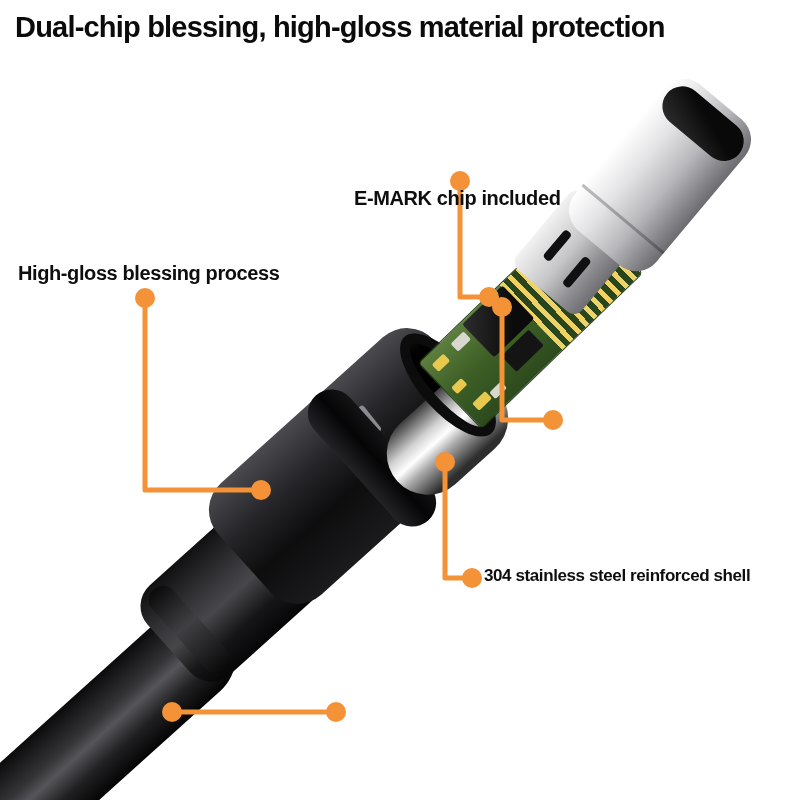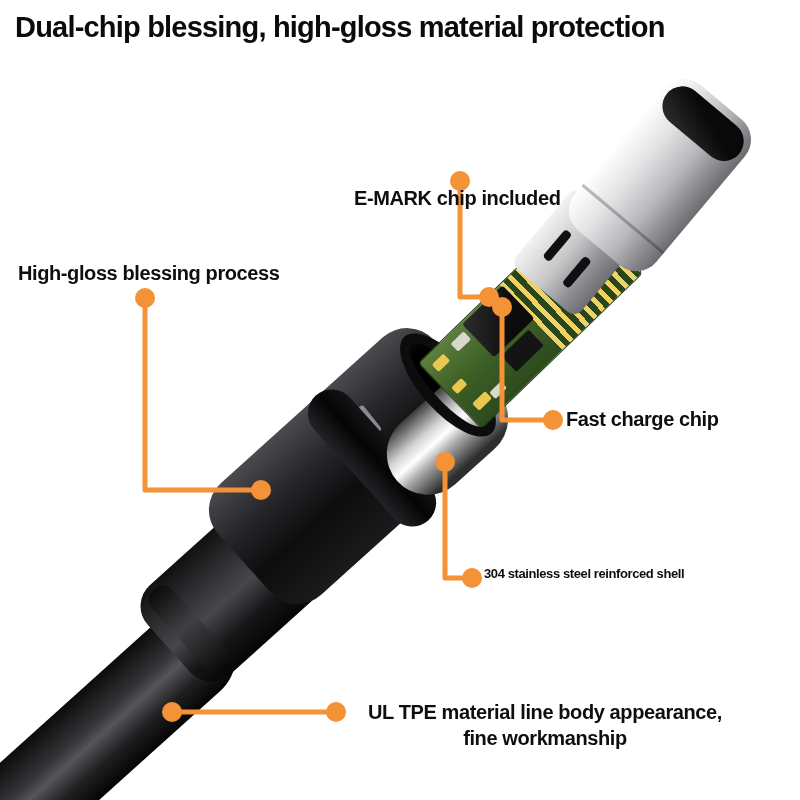--- a/index.html
+++ b/index.html
@@ -72,21 +72,21 @@
   .callouts { position:absolute; left:0; top:0; z-index:20; }
   .callouts polyline { fill:none; stroke:var(--accent); stroke-width:5;
              stroke-linecap:round; stroke-linejoin:round; }
   .callouts circle { fill:var(--accent); }
 
   .lbl { position:absolute; z-index:21; font-weight:700; color:#0e0e0e;
          letter-spacing:-0.4px; white-space:nowrap; font-size:20px; }
   .lbl-emark { left:354px; top:143px;margin-top:44px; }
   .lbl-gloss { left:18px;  top:262px; }
   .lbl-fast  { left:566px; top:408px; }
-  .lbl-steel { left:484px; top:566px; font-size:13px; }
+  .lbl-steel { left:484px; top:566px; font-size:17px; }
   .lbl-tpe   { left:342px; top:699px; width:406px; text-align:center; line-height:1.32; }
   .lbl-tpe span { display:block; }
 </style>
 </head>
 <body>
 
 <div class="stage">
 
   <div class="title">Dual-chip blessing, high-gloss material protection</div>
 
@@ -145,20 +145,15 @@
     </g>
     <g>
       <polyline points="172,712 336,712"></polyline>
       <circle cx="172" cy="712" r="10"></circle>
         <circle cx="336" cy="712" r="10"></circle>
     </g>
   </svg>
 
   <div class="lbl lbl-emark">E-MARK chip included</div>
   <div class="lbl lbl-gloss">High-gloss blessing process</div>
-  <div class="lbl lbl-fast">Fast charge chip</div>
   <div class="lbl lbl-steel">304 stainless steel reinforced shell</div>
-  <div class="lbl lbl-tpe">
-    <span>UL TPE material line body appearance,</span>
-    <span>fine workmanship</span>
-  </div>
 
 </div>
 
 </body></html>

